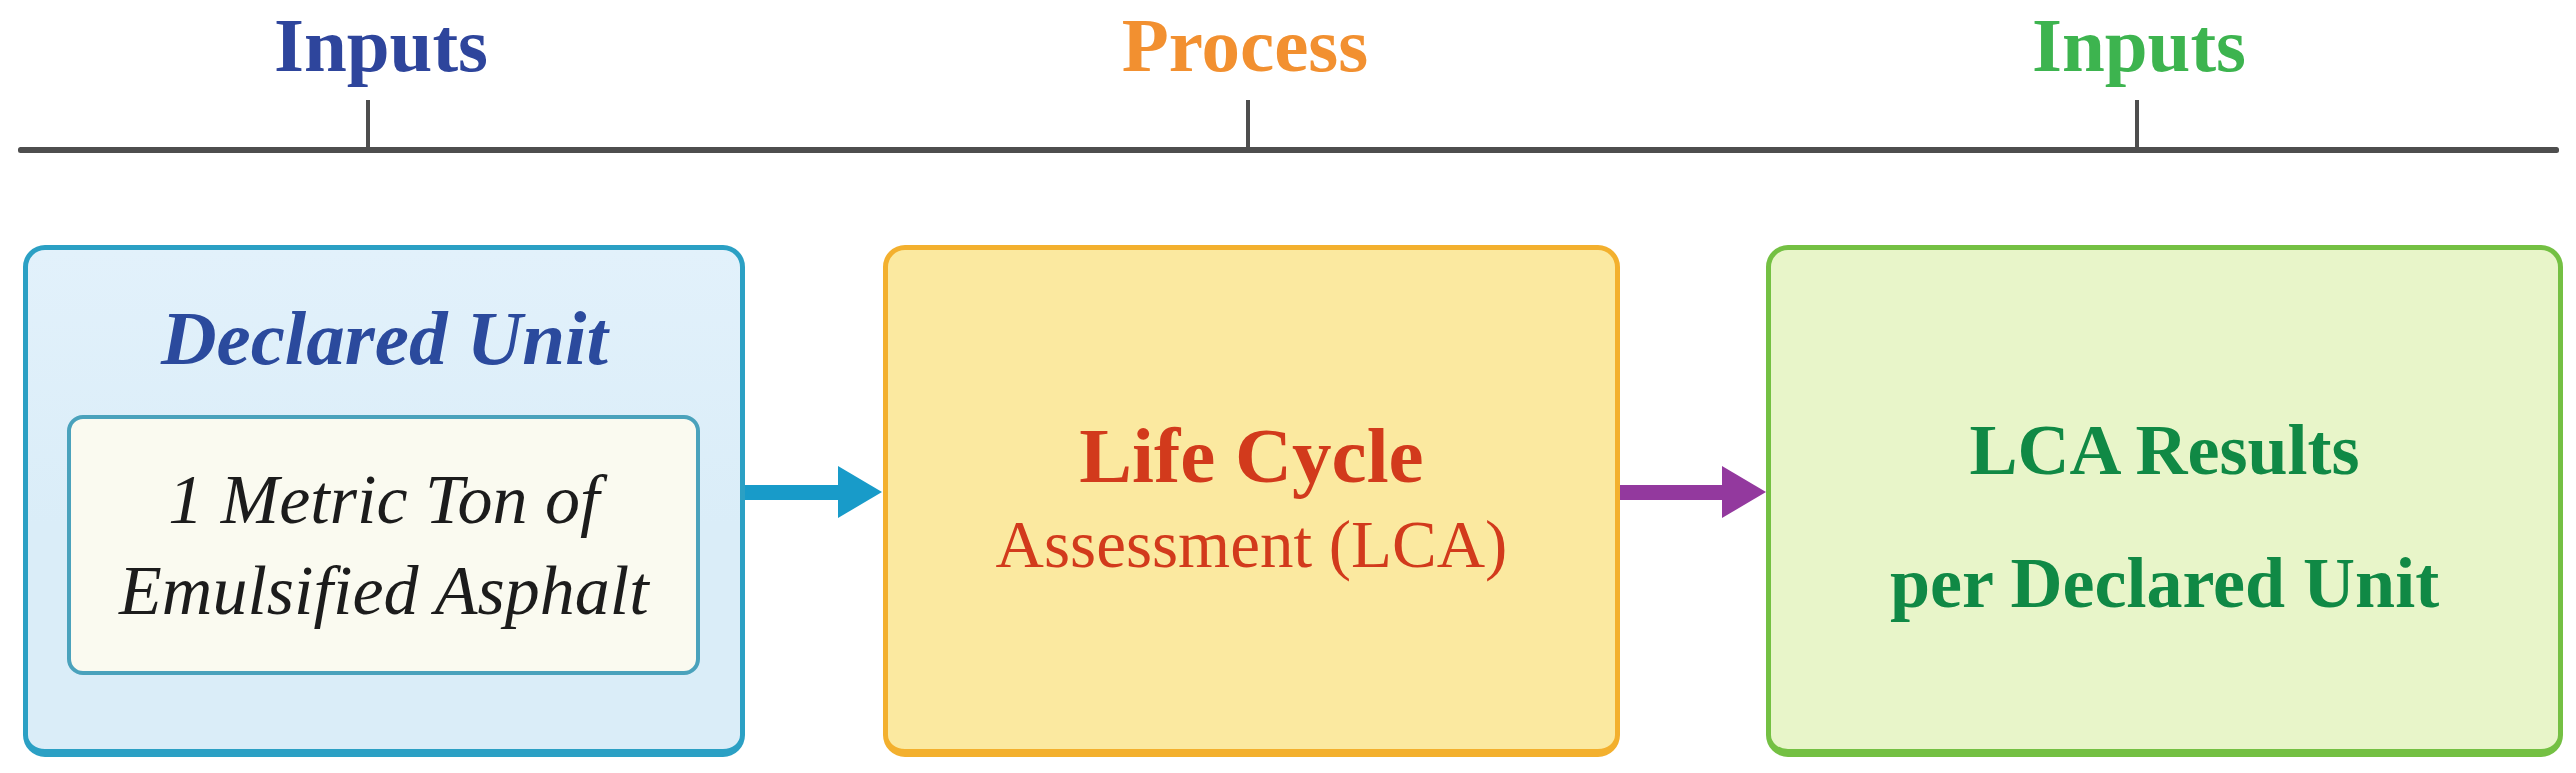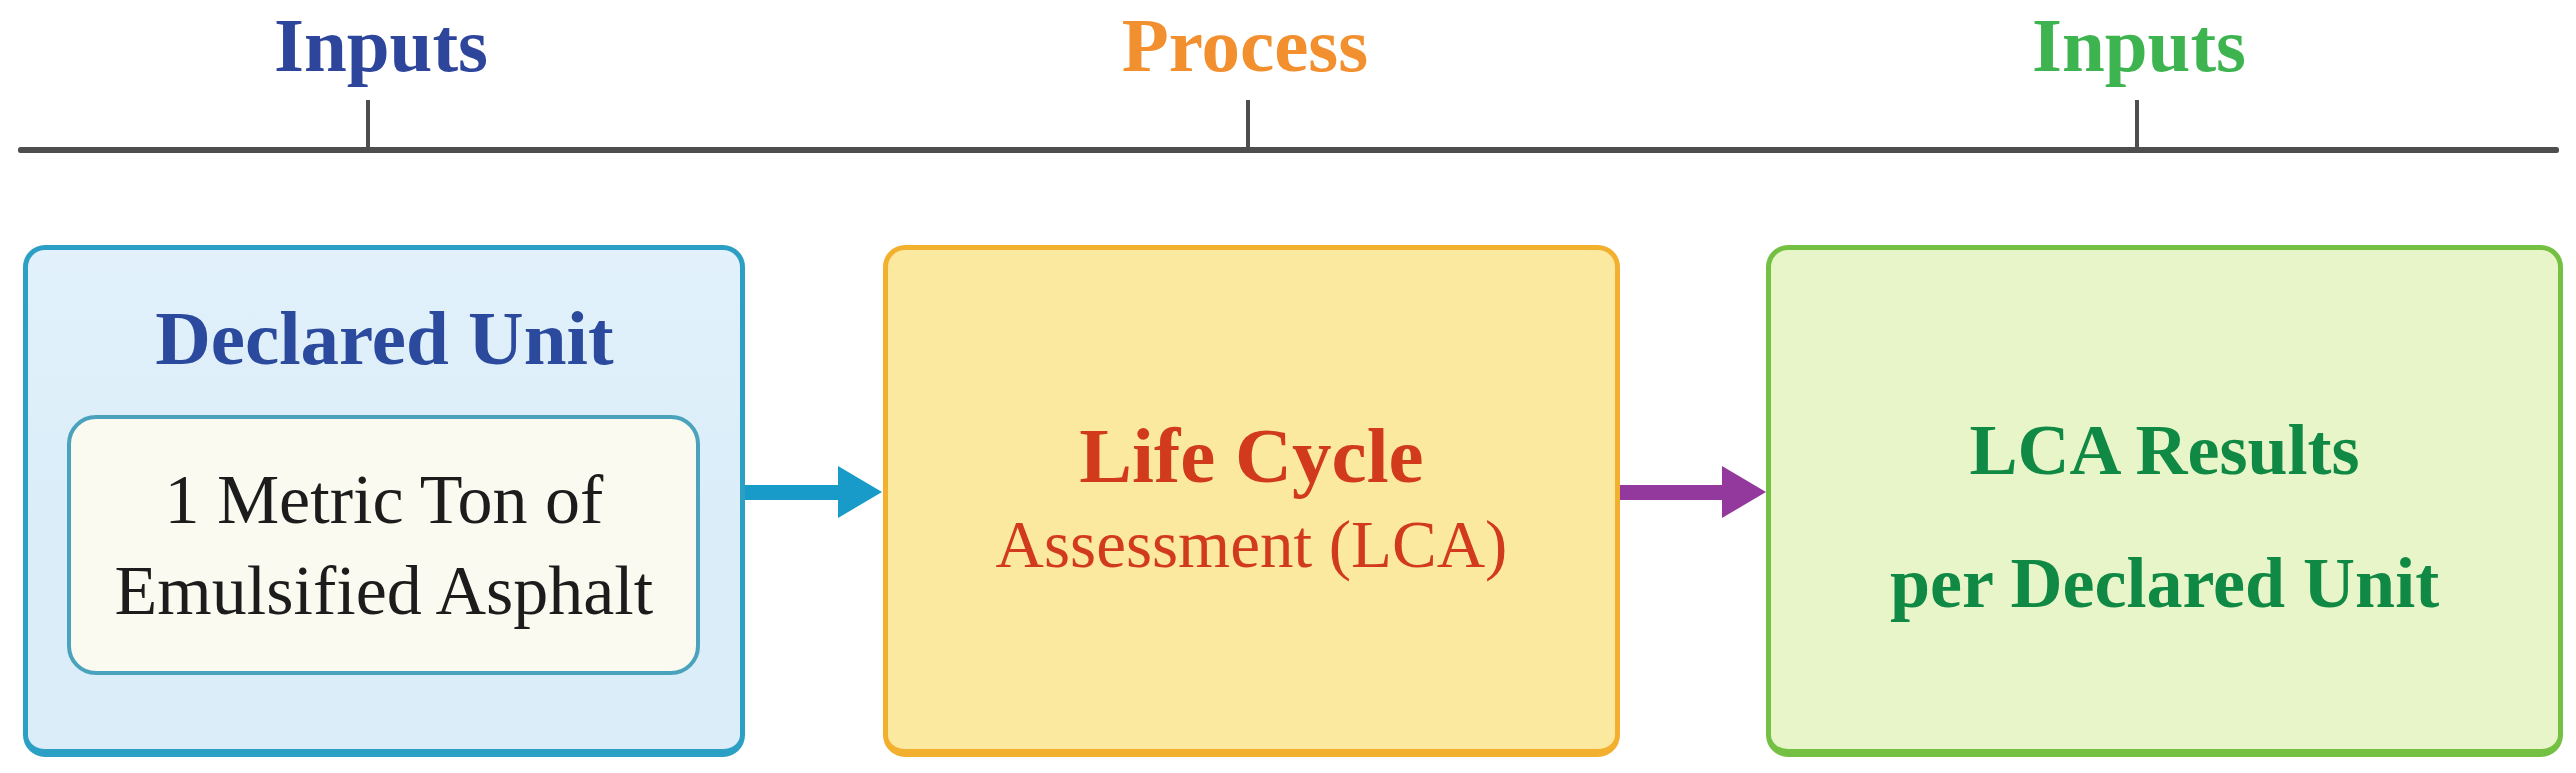--- a/index.html
+++ b/index.html
@@ -59,20 +59,21 @@
     border-radius: 22px;
     box-sizing: border-box;
     border-style: solid;
     border-width: 5px 5px 8.4px 5px;
   }
   .box.input-box {
     left: 23.4px;
     width: 722px;
     background: linear-gradient(180deg, #e2f1fb 0%, var(--input_box_fill) 55%);
     border-color: var(--input_box_border);
+    font-style: italic;
   }
   .box.process-box {
     left: 883px;
     width: 737px;
     background: var(--process_box_fill);
     border-color: var(--process_box_border);
     display: flex;
     flex-direction: column;
     align-items: center;
     justify-content: center;
@@ -100,21 +101,21 @@
   }
   .unit-box {
     position: absolute;
     left: 39px;
     top: 165px;
     width: 633px;
     height: 260px;
     box-sizing: border-box;
     background: var(--unit_box_fill);
     border: 4.2px solid var(--unit_box_border);
-    border-radius: 29px;
+    border-radius: 16px;
     display: flex;
     flex-direction: column;
     align-items: center;
     justify-content: center;
     font-size: 70px;
     line-height: 1.3;
     color: var(--unit_text);
     text-align: center;
   }
 

